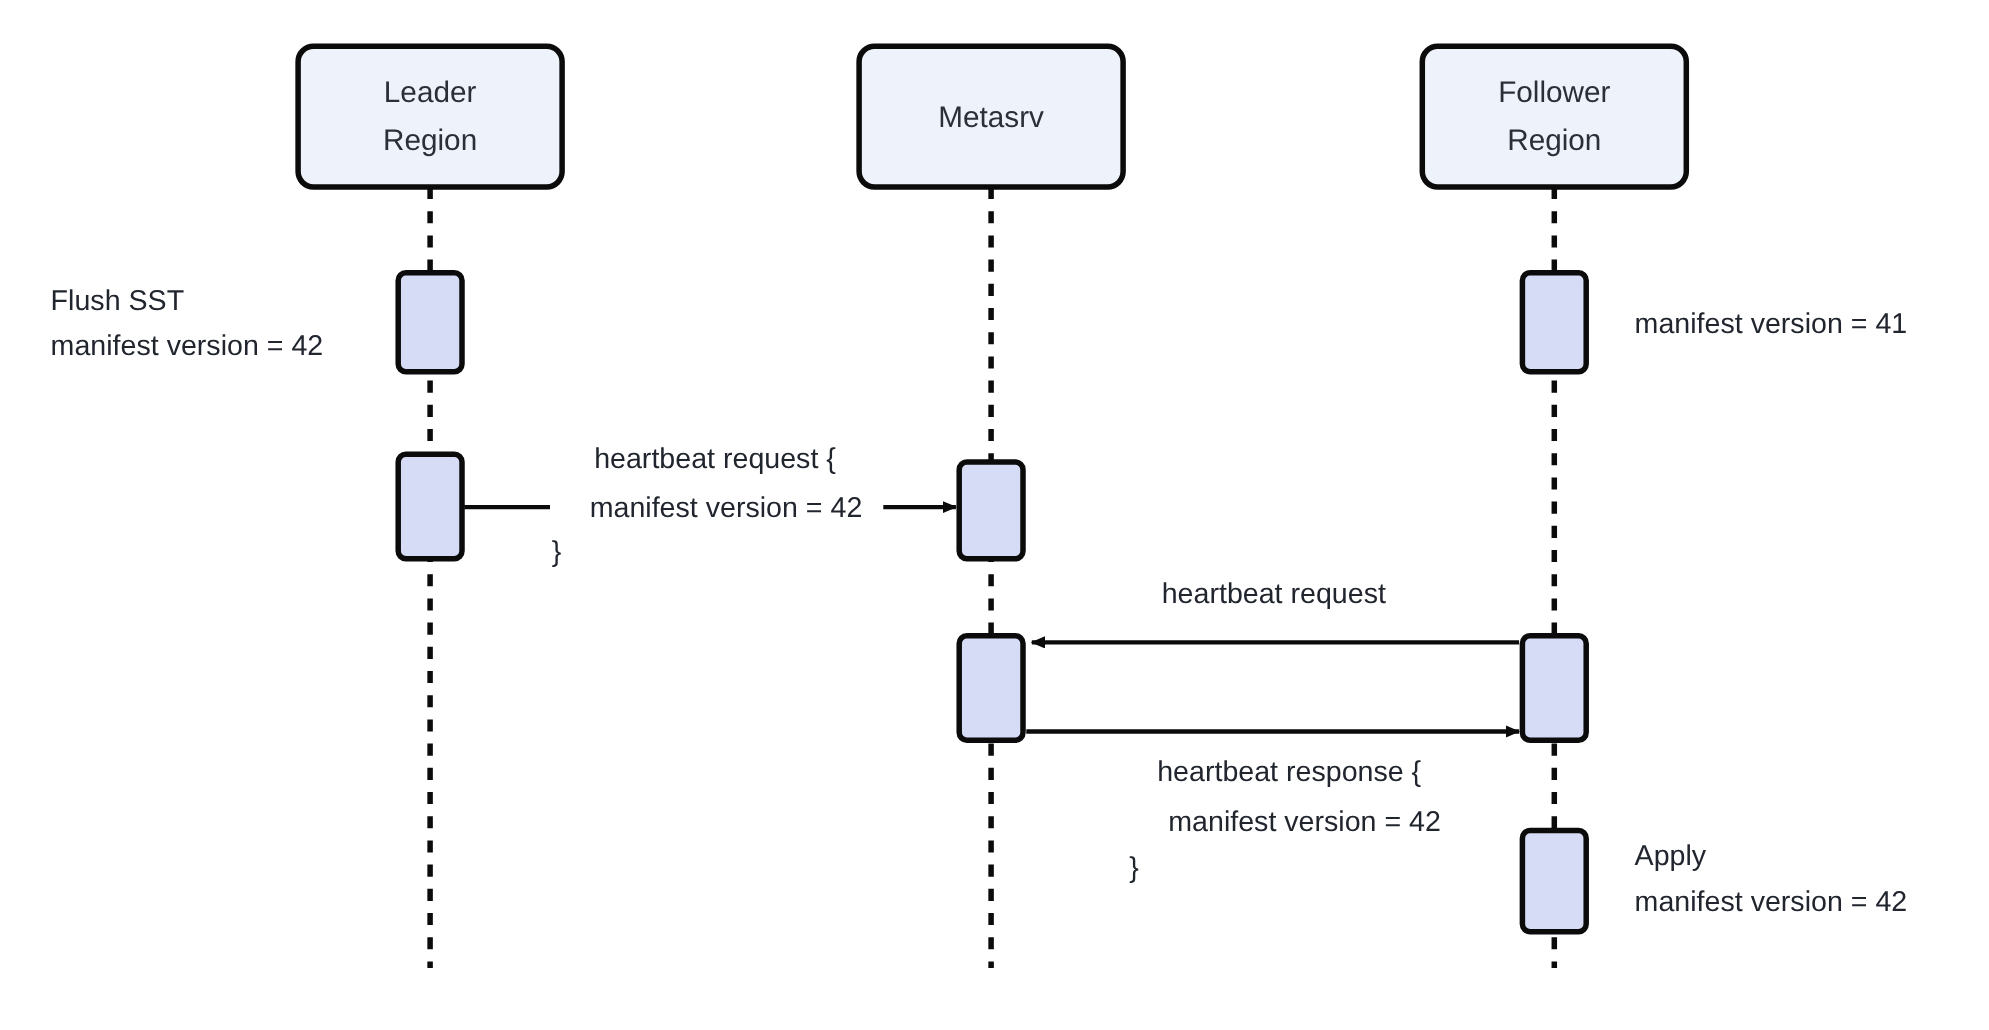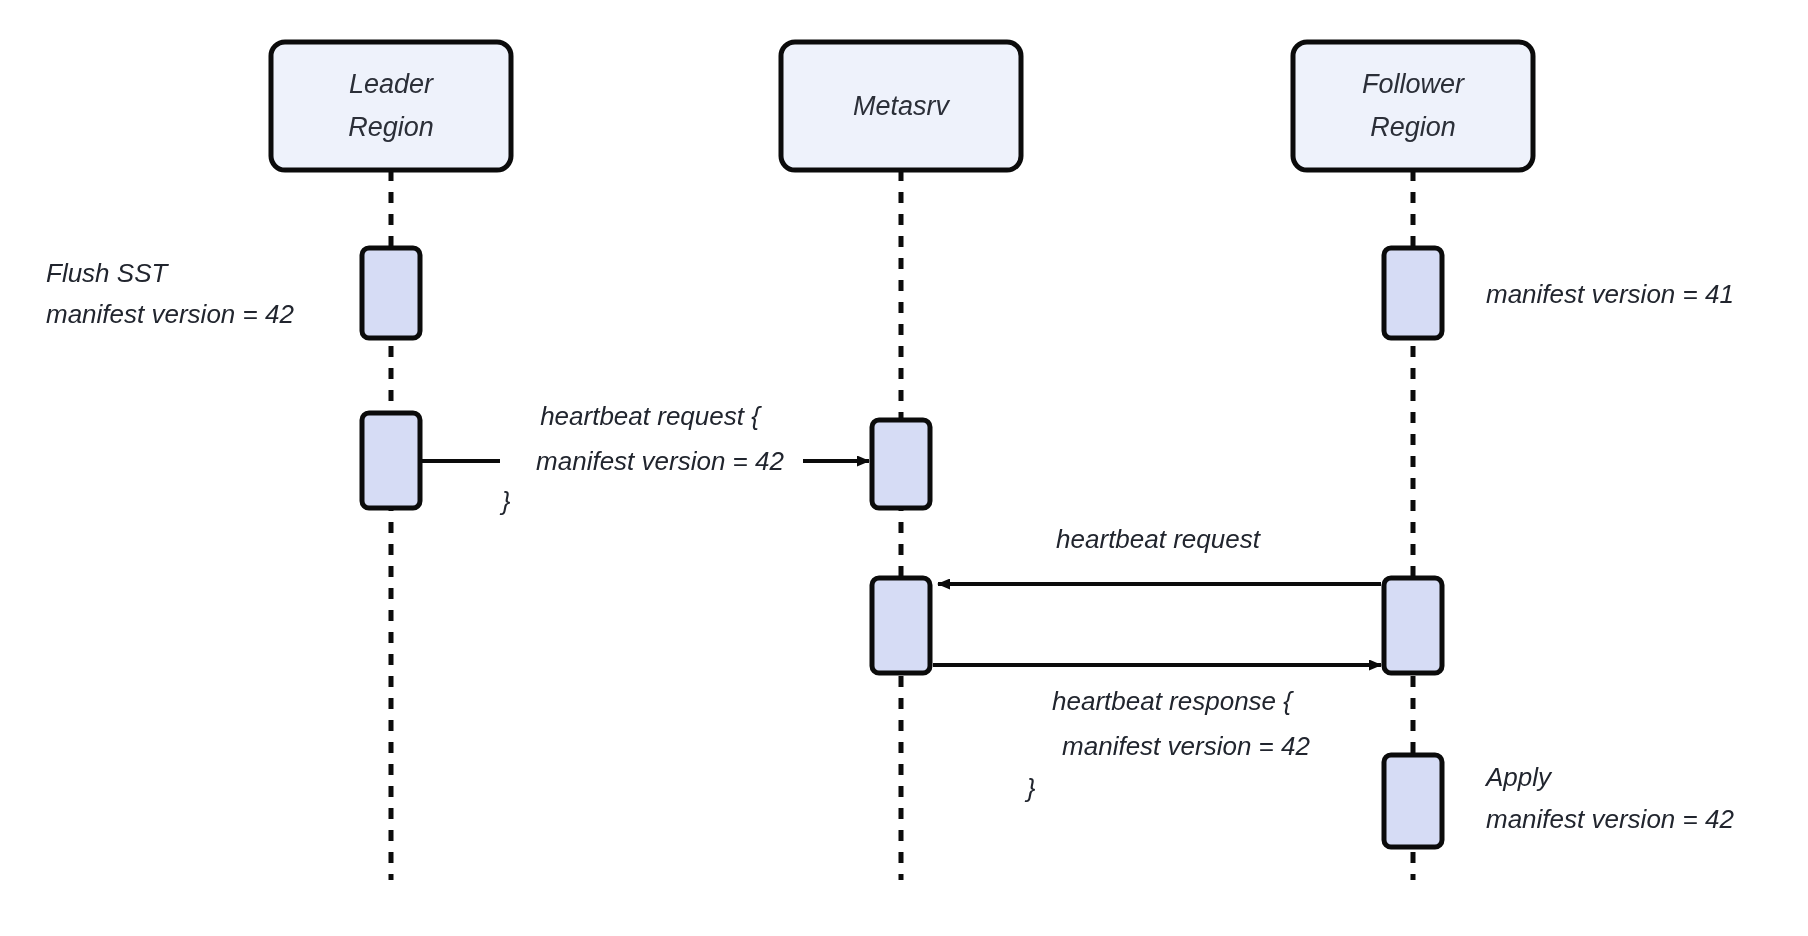--- a/index.html
+++ b/index.html
@@ -11,21 +11,20 @@
     width: 1808px;
     height: 936px;
     font-family: "Liberation Sans", sans-serif;
     color: #1f2430;
     overflow: hidden;
   }
   #diagram {
     position: relative;
     width: 1808px;
     height: 911px;
-    font-style: italic;
   }
   svg#sequence-svg {
     position: absolute;
     top: 0;
     left: 0;
     width: 1808px;
     height: 936px;
   }
   .participant-label {
     font-family: "Liberation Sans", sans-serif;

